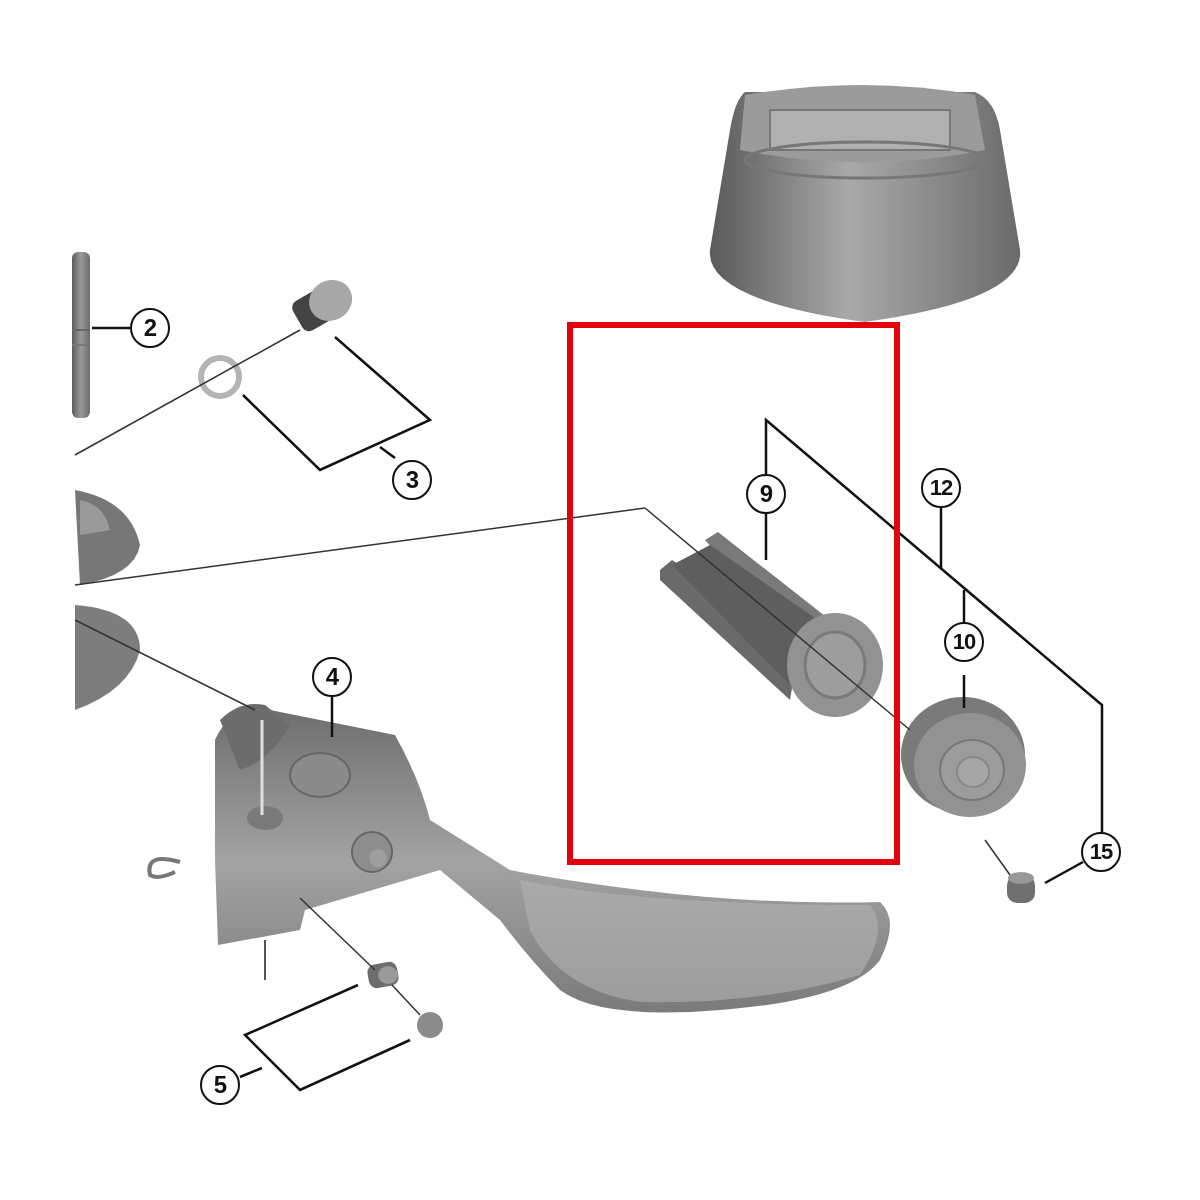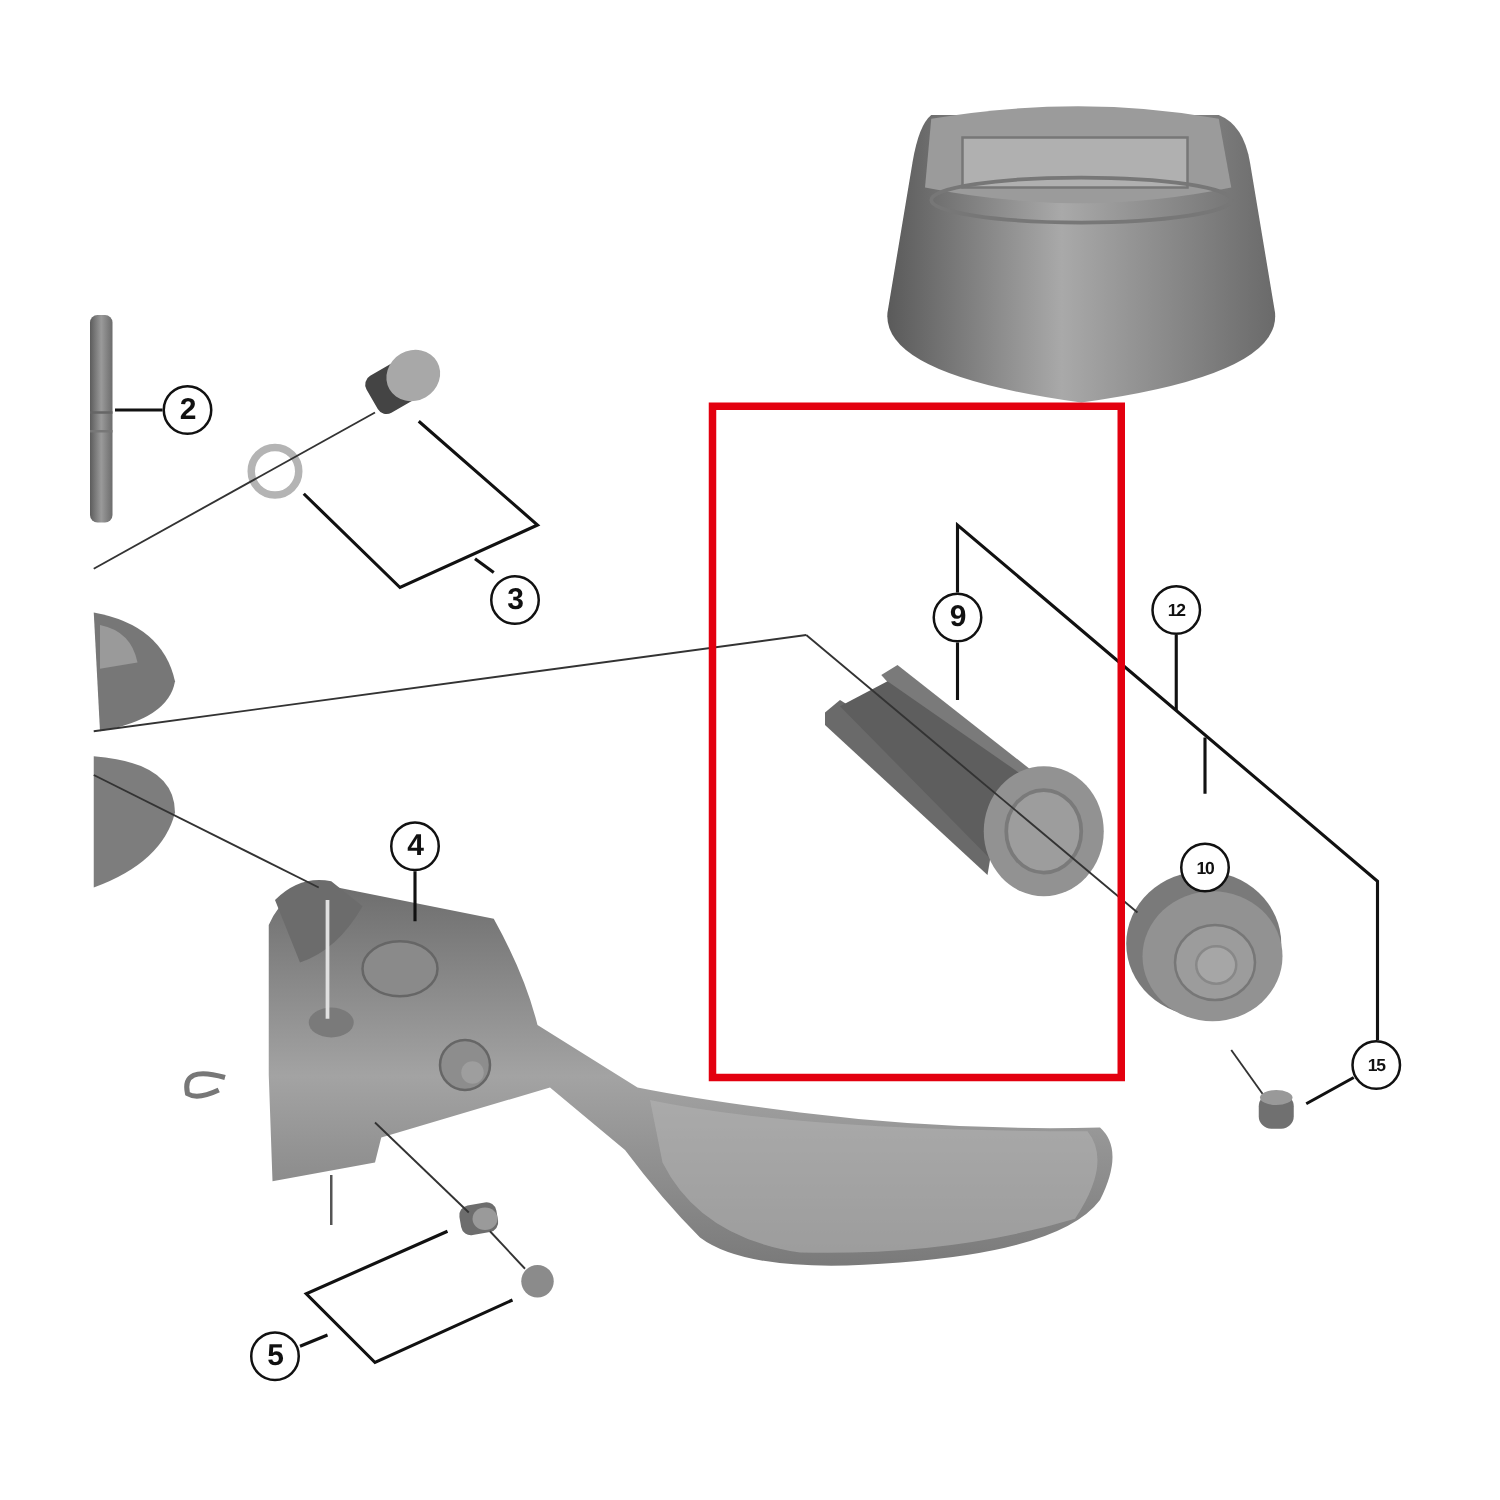--- a/index.html
+++ b/index.html
@@ -1,19 +1,19 @@
 <!DOCTYPE html>
 <html><head>
 <meta charset="utf-8">
 <style>
   html, body { margin:0; padding:0; background:#ffffff; }
   body { width:1200px; height:1200px; position:relative; overflow:hidden; font-family:"Liberation Sans", sans-serif; }
   #stage { position:absolute; left:0; top:0; width:1200px; height:1200px; }
   .callout { position:absolute; width:40px; height:40px; margin-left:-20px; margin-top:-20px; border:2px solid #111; border-radius:50%; background:#fff; box-sizing:border-box; display:flex; align-items:center; justify-content:center; font-weight:bold; font-size:24px; color:#111; letter-spacing:-1px; }
-  .callout.wide { font-size:14px; }
+  .callout.wide { font-size:22px; }
   .highlight { position:absolute; border:6px solid #e3000f; box-sizing:border-box; }
 </style>
 </head>
 <body>
 
 <div id="stage">
   <svg width="1200" height="1200" viewBox="0 0 1200 1200">
     <defs>
       <linearGradient id="gCone" x1="0" x2="1">
         <stop offset="0" stop-color="#5a5a5a"></stop>
@@ -134,21 +134,21 @@
     </div>
   <div class="callout" style="left:332px;top:677px;">
       <span>4</span>
     </div>
   <div class="callout" style="left:220px;top:1085px;">
       <span>5</span>
     </div>
   <div class="callout" style="left:766px;top:494px;">
       <span>9</span>
     </div>
-  <div class="callout wide" style="left:964px;top:694px;">
+  <div class="callout wide" style="left:964px;top:642px;">
       <span>10</span>
     </div>
   <div class="callout wide" style="left:1101px;top:852px;">
       <span>15</span>
     </div>
   <div class="callout wide" style="left:941px;top:488px;">
       <span>12</span>
     </div>
 </div>
 

